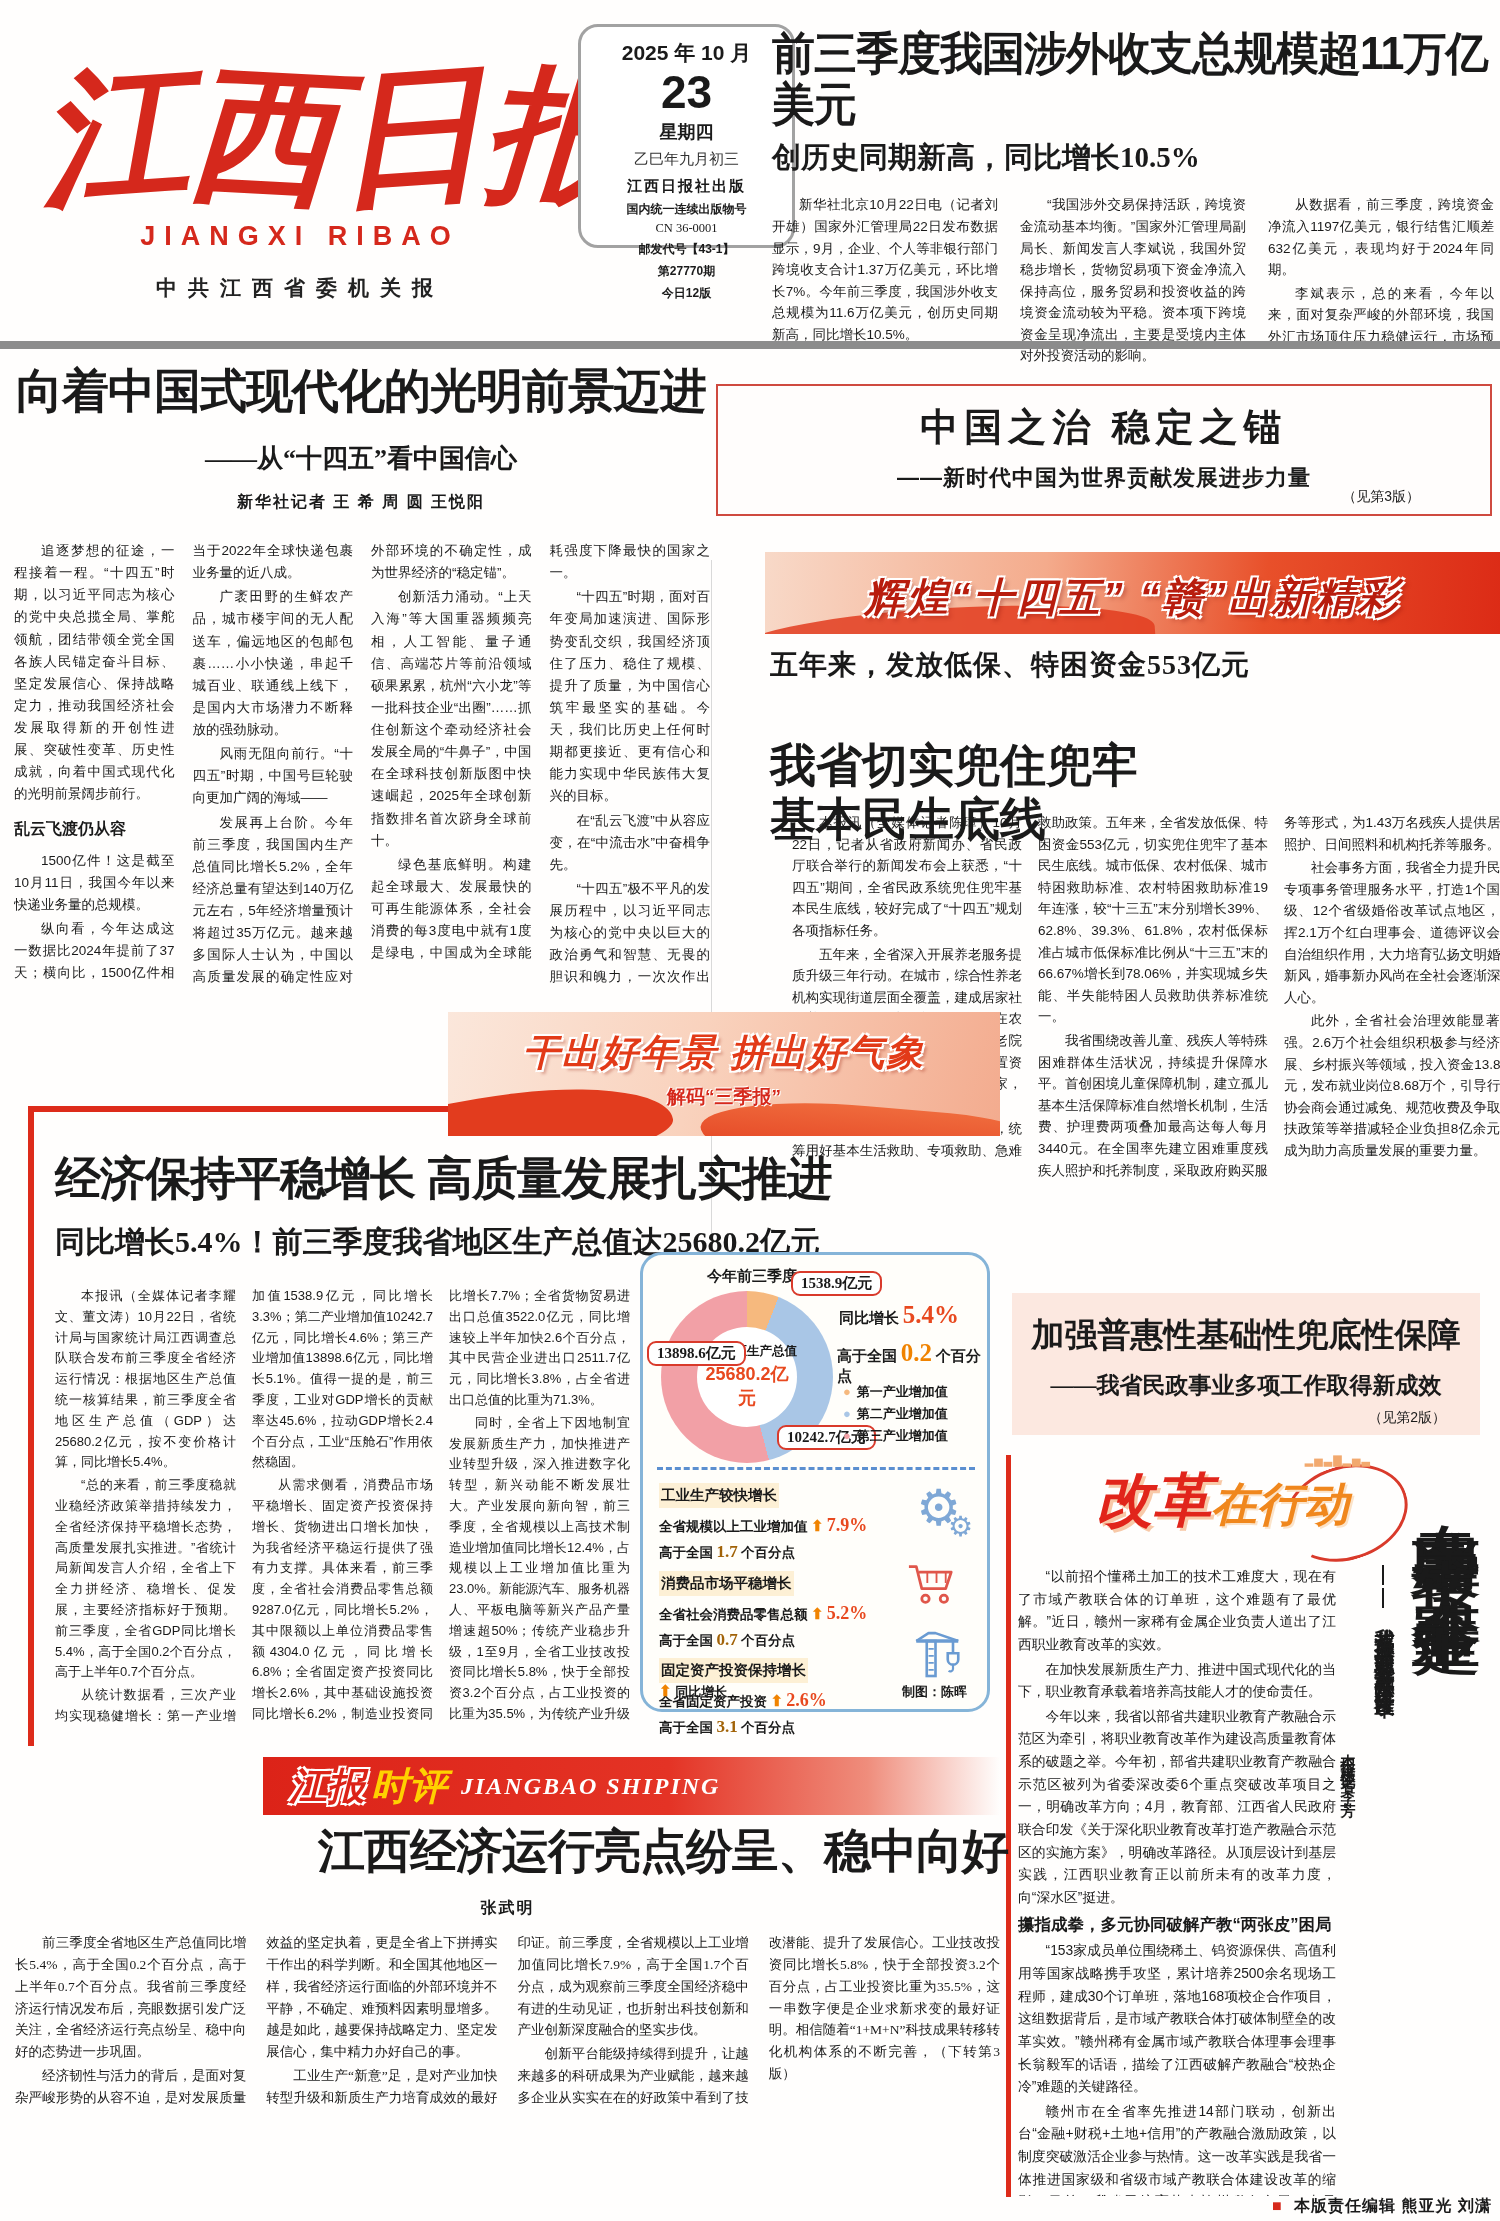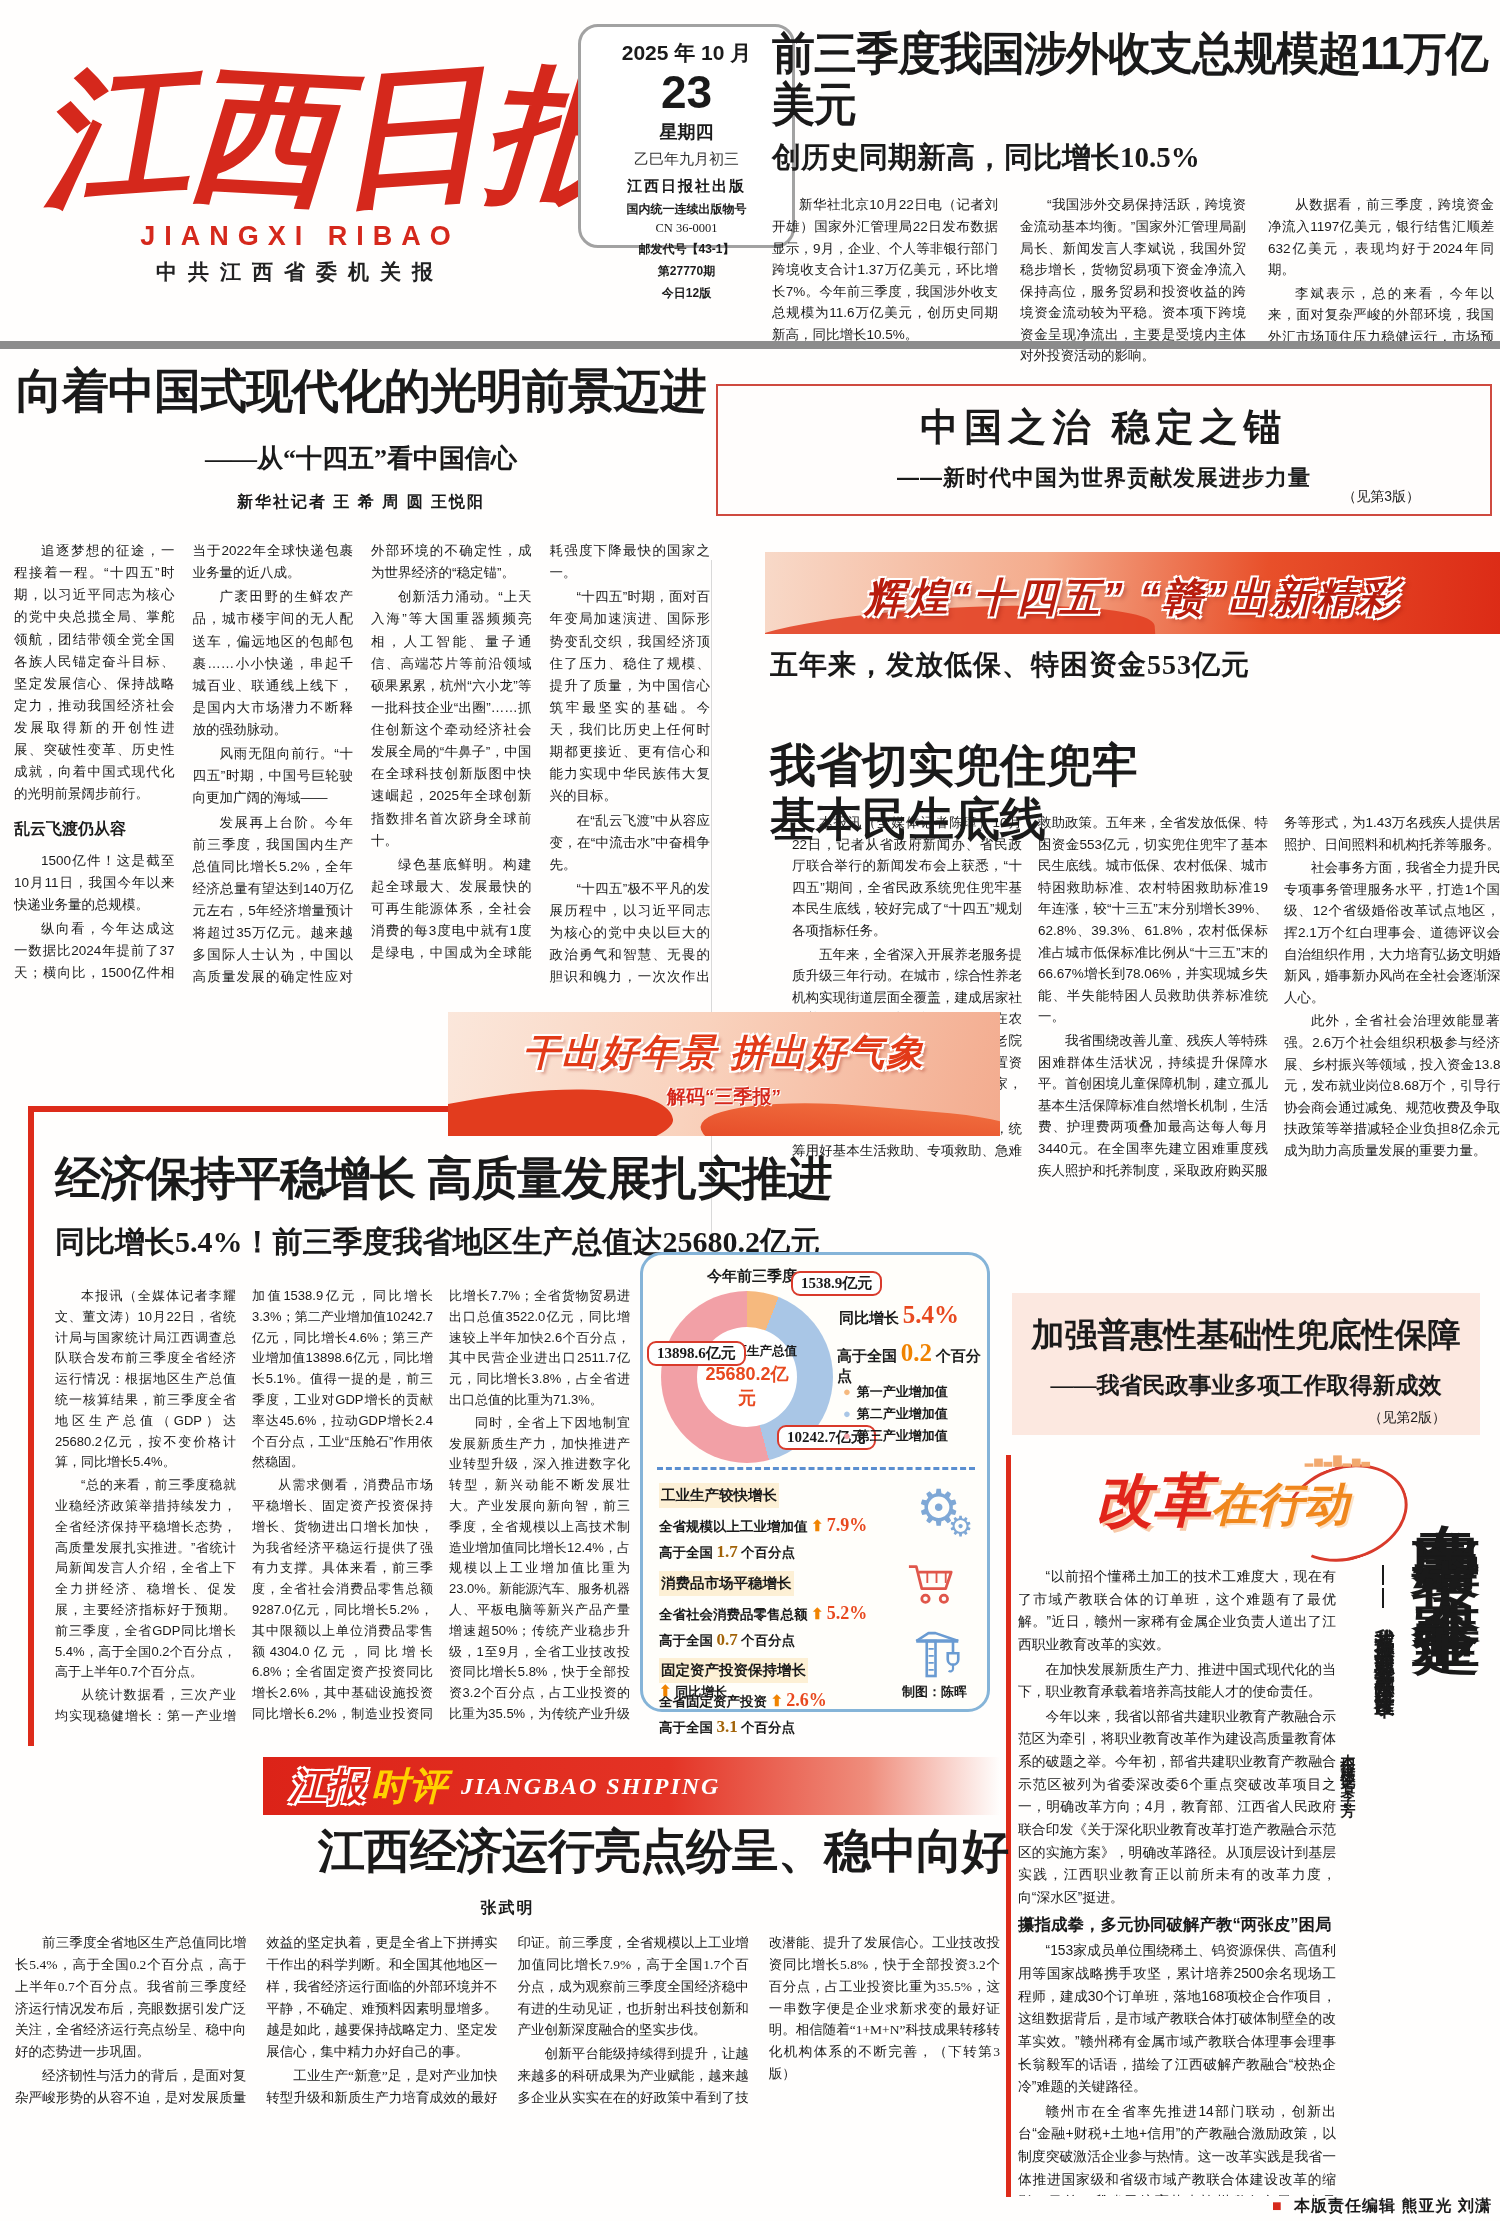--- a/index.html
+++ b/index.html
@@ -11,21 +11,21 @@
   .colhead{font-weight:bold;text-align:center;text-indent:0 !important;margin:10px 0 8px !important;}
 
   
   .mast-chars{display:flex;justify-content:space-between;width:520px;
       font-family:"Liberation Serif",serif;font-weight:bold;font-style:italic;
       font-size:148px;line-height:1.05;color:#d5281c;}
   .mast-chars span:nth-child(odd){transform:rotate(-4deg);}
   .mast-chars span:nth-child(even){transform:rotate(3deg);}
   .mast-en{margin-top:6px;text-align:center;width:520px;color:#d5281c;font-weight:bold;
       font-size:27px;letter-spacing:9px;}
-  .mast-sub{margin-top:6px;text-align:center;width:520px;color:#222;font-size:21px;letter-spacing:11px;font-weight:bold;}
+  .mast-sub{margin-top:22px;text-align:center;width:520px;color:#222;font-size:21px;letter-spacing:11px;font-weight:bold;}
 
   
   .datebox{left:578px;top:24px;width:217px;height:224px;border:3px solid #a2a2a2;border-radius:20px;
       text-align:center;padding-top:12px;box-sizing:border-box;background:#fff;}
   .db-l1{font-size:21px;font-weight:bold;}
   .db-day{font-size:46px;font-weight:bold;line-height:1.1;}
   .db-week{font-size:18px;font-weight:bold;margin-top:2px;}
   .db-lunar{font-size:15px;margin-top:6px;color:#333;}
   .db-pub{font-family:"Liberation Serif",serif;font-size:15px;font-weight:bold;margin-top:8px;letter-spacing:2px;}
   .db-small{font-size:12px;font-weight:bold;margin-top:5px;}

